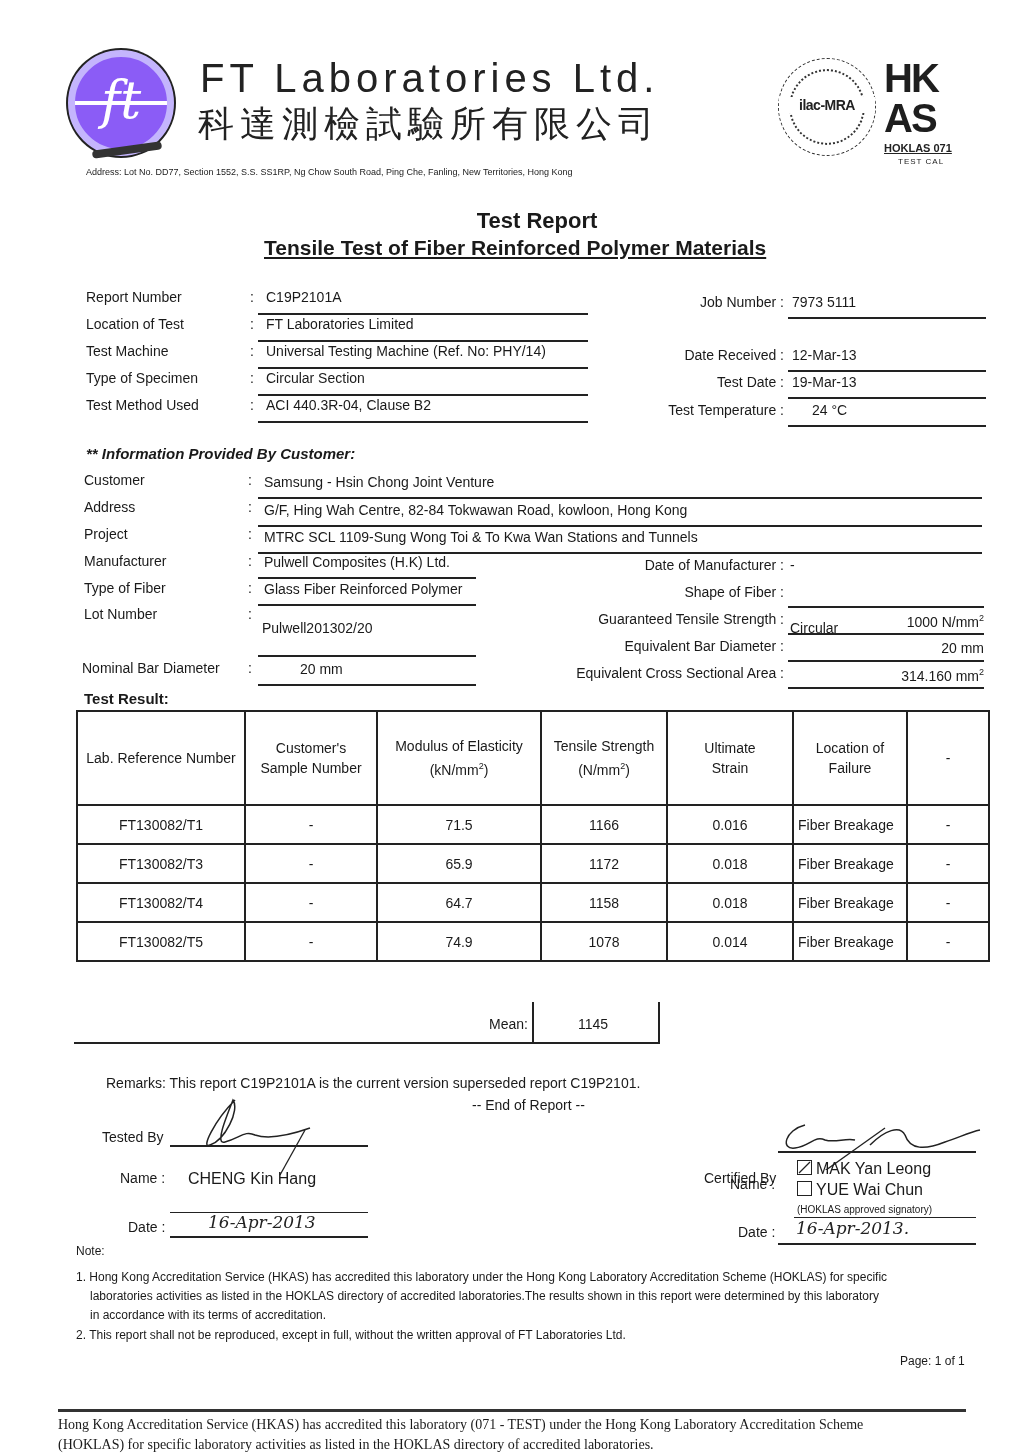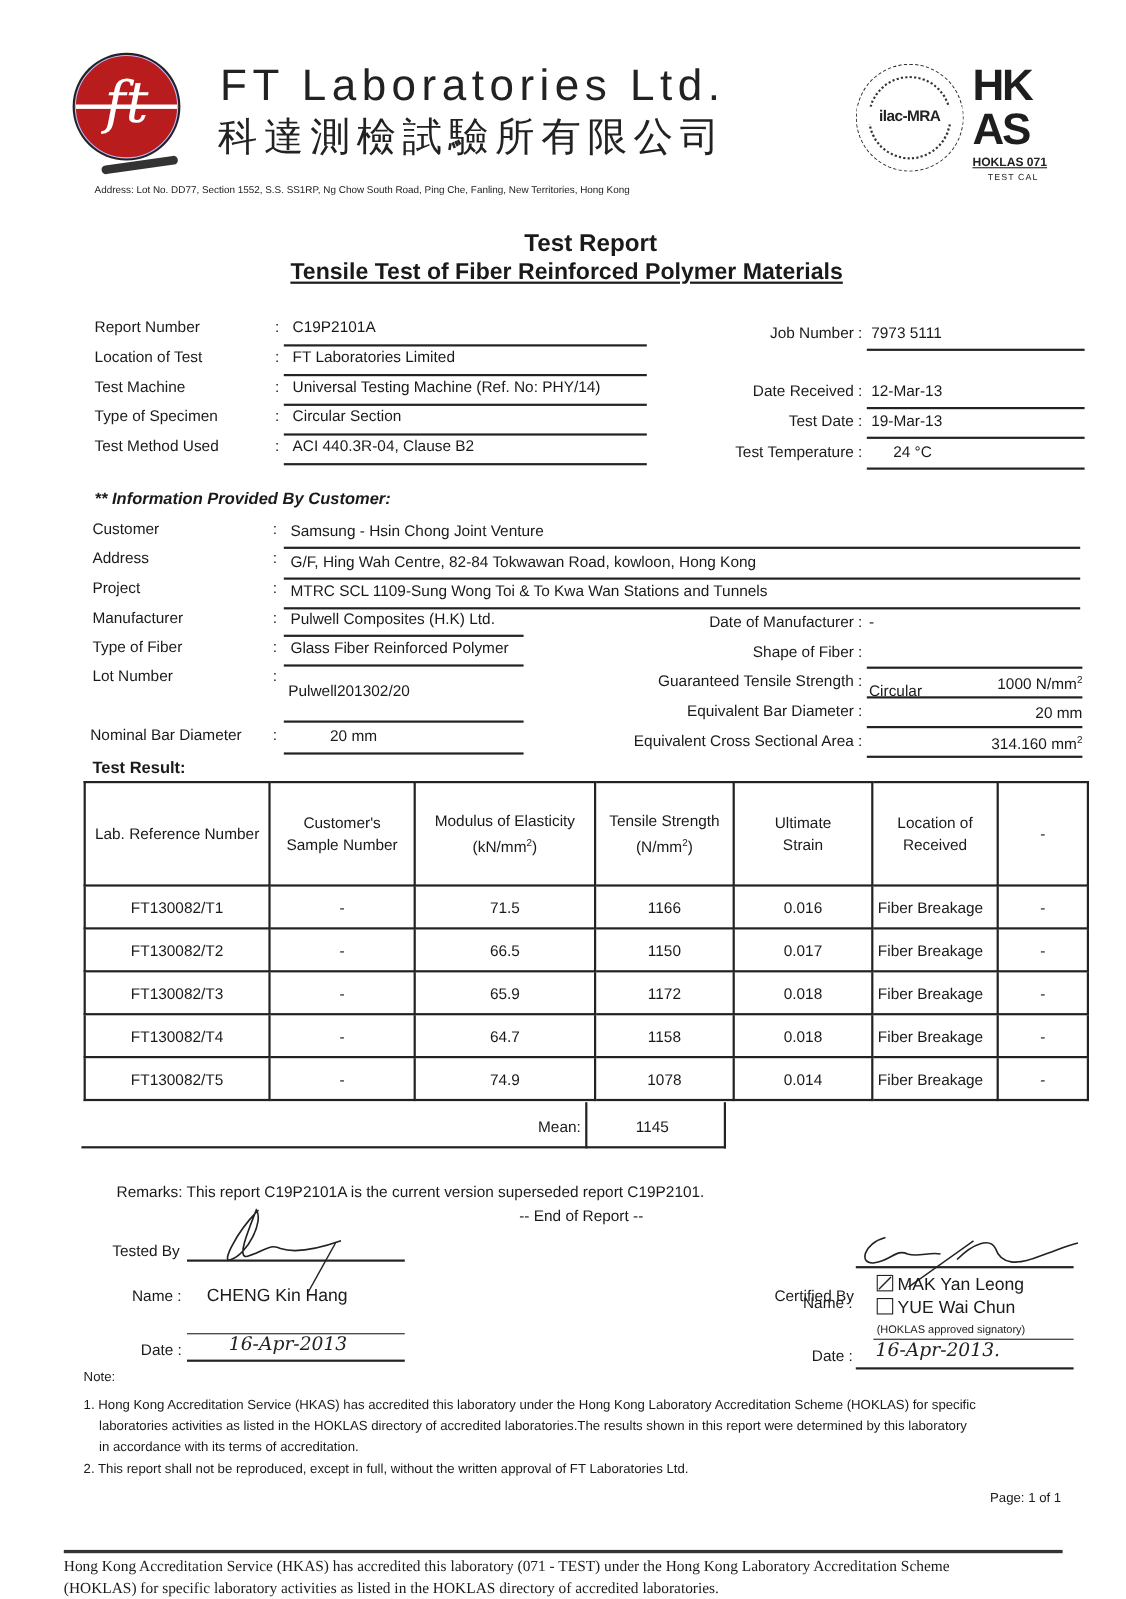--- a/index.html
+++ b/index.html
@@ -1,20 +1,20 @@
 <!DOCTYPE html>
 <html><head>
 <meta charset="utf-8">
 <style>
   html, body { margin:0; padding:0; }
   body { width:1024px; height:1454px; background:#ffffff; position:relative; overflow:hidden;
          font-family:"Liberation Sans", sans-serif; color:#1a1a1a; }
   .abs { position:absolute; }
-  .logo-circle { left:68px; top:50px; width:92px; height:92px; border-radius:50%; background:#b91c1c;
-                 border:1px solid #c4b5fd; box-shadow:0 0 0 2px #222; }
+  .logo-circle { left:68px; top:50px; width:92px; height:92px; border-radius:50%; background:#8b5cf6;
+                 border:7px solid #c4b5fd; box-shadow:0 0 0 2px #222; }
   .logo-band { position:absolute; left:0; right:0; top:44px; height:4px; background:#fff; }
   .logo-ft { position:absolute; left:0; right:0; top:8px; text-align:center; color:#fff;
              font-family:"DejaVu Serif", serif; font-style:italic; font-size:52px; line-height:70px; }
   .logo-tail { left:92px; top:146px; width:70px; height:8px; background:#333; transform:rotate(-8deg); border-radius:4px; }
   .co-name { left:200px; top:56px; font-size:40px; letter-spacing:5px; color:#222; }
   .co-cn { left:198px; top:100px; font-size:36px; letter-spacing:6px; color:#222; font-family:"DejaVu Sans", sans-serif; }
   .co-addr { left:86px; top:166px; font-size:9px; color:#222; line-height:13px; }
   .ilac { left:778px; top:58px; width:96px; height:96px; border-radius:50%; border:1px dashed #333; }
   .ilac-inner { position:absolute; left:10px; top:10px; right:10px; bottom:10px; border-radius:50%; border:2px dotted #333; }
   .ilac-text { position:absolute; left:0; right:0; top:38px; text-align:center; font-weight:bold; font-size:14px;
@@ -170,43 +170,34 @@
         <th style="width:124px;">
           <div>Tensile Strength</div>
           <div><span>(N/mm</span><sup style="font-size:9px;">2</sup><span>)</span></div>
         </th>
         <th style="width:124px;">
           <div>Ultimate</div>
           <div><span>Strain</span></div>
         </th>
         <th style="width:112px;">
           <div>Location of</div>
-          <div><span>Received</span></div>
+          <div><span>Failure</span></div>
         </th>
         <th style="width:80px;">
           <div>-</div>
         </th>
       </tr>
     </thead>
   <tbody id="res-body">
       <tr>
         <td>FT130082/T1</td>
         <td>-</td>
         <td>71.5</td>
         <td>1166</td>
         <td>0.016</td>
-        <td style="text-align:left;padding-left:4px;">Fiber Breakage</td>
-        <td>-</td>
-      </tr>
-      <tr>
-        <td>FT130082/T2</td>
-        <td>-</td>
-        <td>66.5</td>
-        <td>1150</td>
-        <td>0.017</td>
         <td style="text-align:left;padding-left:4px;">Fiber Breakage</td>
         <td>-</td>
       </tr>
       <tr>
         <td>FT130082/T3</td>
         <td>-</td>
         <td>65.9</td>
         <td>1172</td>
         <td>0.018</td>
         <td style="text-align:left;padding-left:4px;">Fiber Breakage</td>

